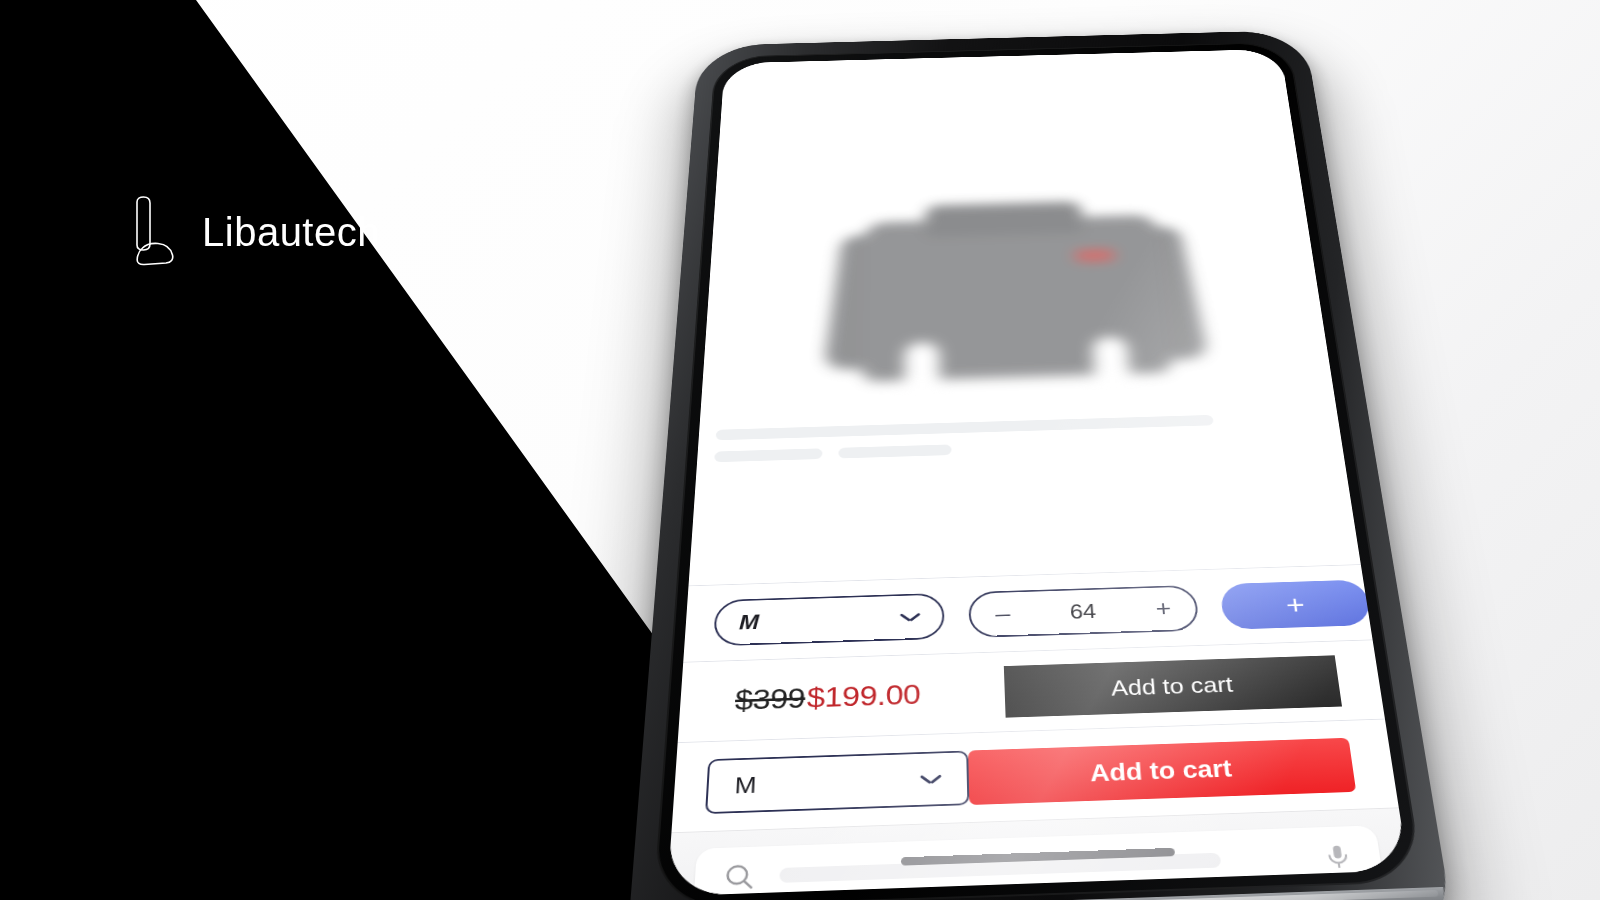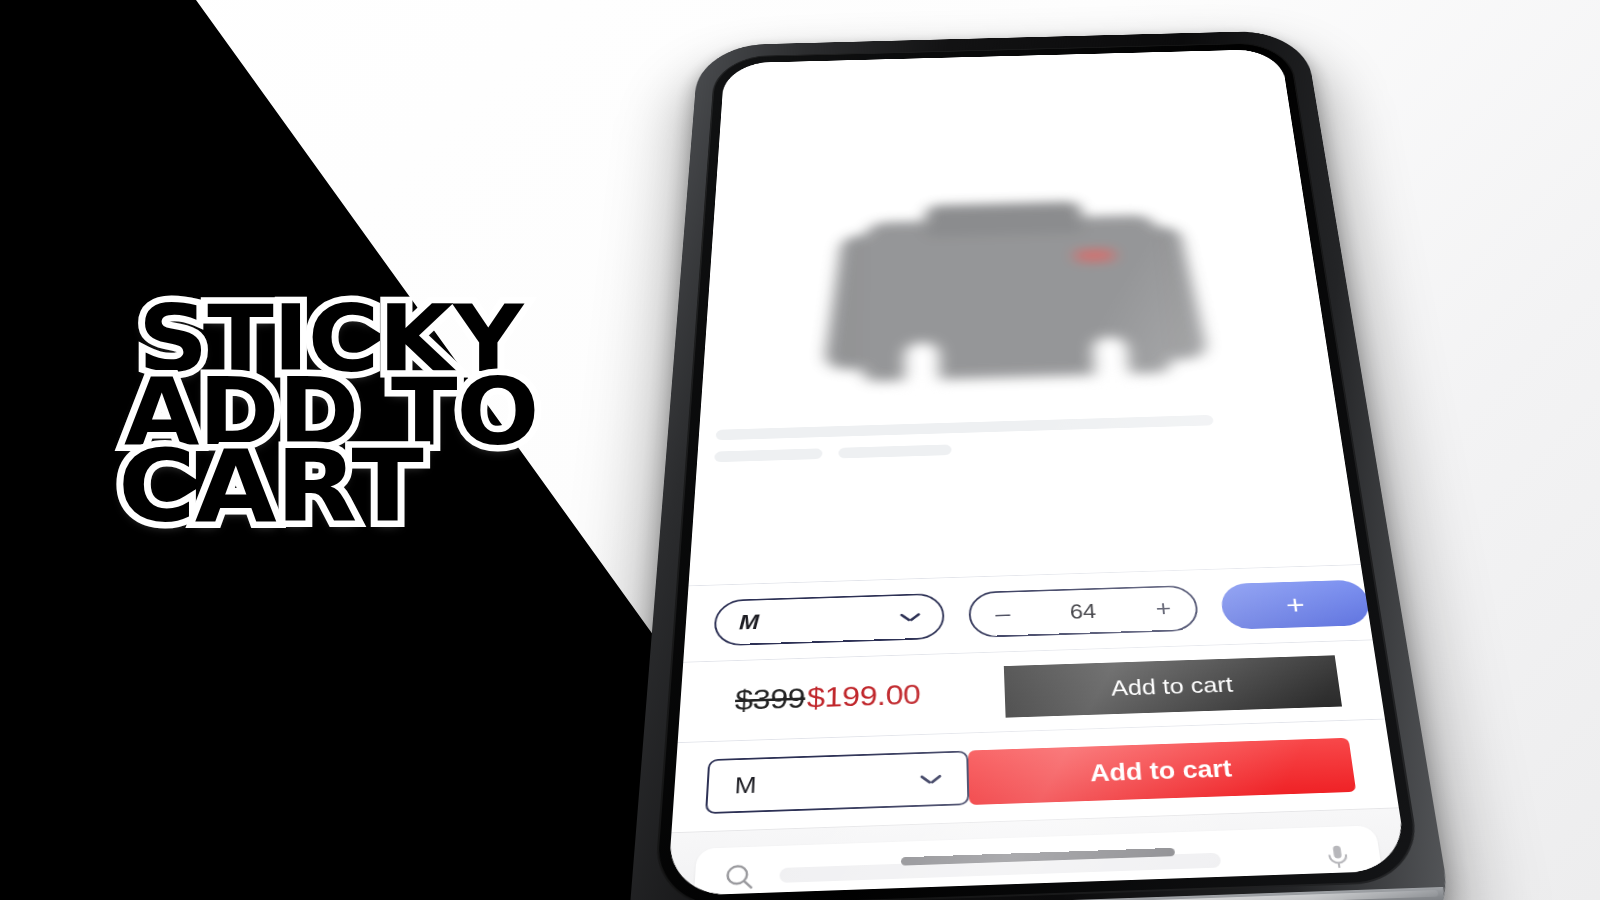--- a/index.html
+++ b/index.html
@@ -217,26 +217,28 @@
   }
 </style>
 </head>
 <body>
 
 <div id="stage">
 
   <div class="bg-white"></div>
   <div class="bg-black2"></div>
 
-
-  <div class="headline">
-    <span class="hl-line hl-1">STICKY</span>
-    <span class="hl-line hl-2">ADD TO</span>
-    <span class="hl-line hl-3">CART</span>
+  <div class="logo-wrap">
+    <svg class="logo-mark" viewBox="0 0 58 72" fill="none">
+      <path d="M9 6 C9 2.5 12 1 15.5 1 C19.5 1 22 3.2 22 7 L22 48 C22 52 19.5 54 15.5 54 C12 54 9 52.5 9 49 Z" stroke="#ffffff" stroke-width="1.6" fill="none"></path>
+      <path d="M14.5 52 C18 48.5 24 47 30 47.5 C38 48.2 43 53 44.5 59 C45.6 63.4 43.2 66.5 38 67 L16.5 68.5 C11.5 68.9 9 67 9.2 63.5 C9.4 59 11 55 14.5 52 Z" stroke="#ffffff" stroke-width="1.6" fill="none"></path>
+    </svg>
+    <span class="logo-text">Libautech</span>
   </div>
+
 
   <div id="phone">
     <div class="phone-outer">
 
       <div class="phone-bezel">
         <div class="screen">
 
           <div class="prod-area">
             <div class="hoodie">
               <div class="hoodie-sl l"></div>

